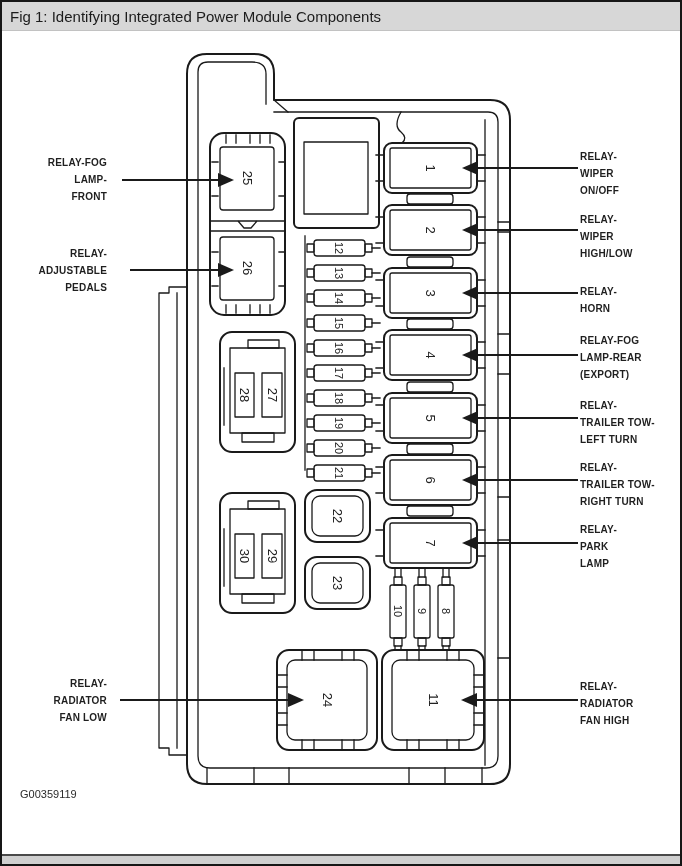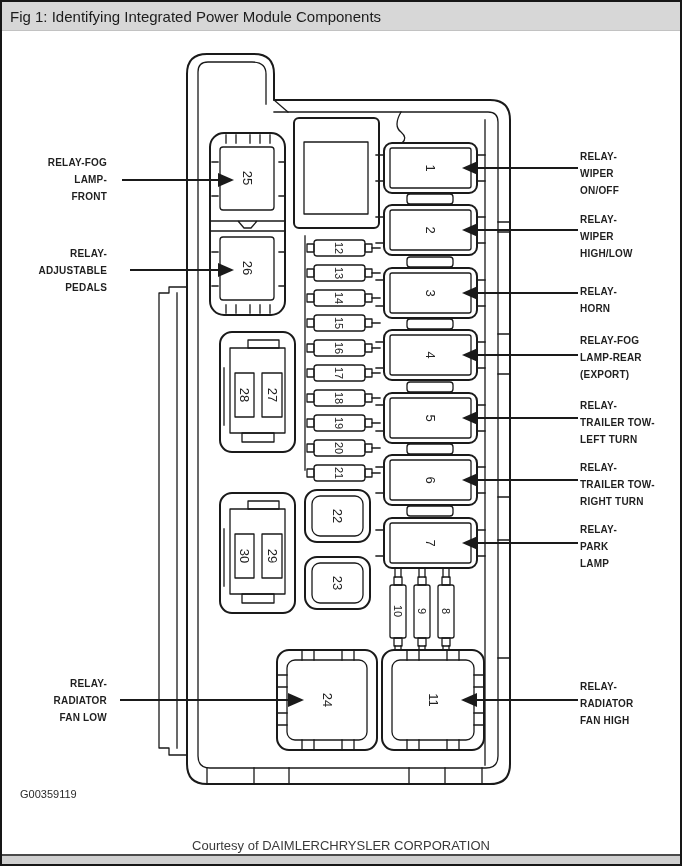--- a/index.html
+++ b/index.html
@@ -326,15 +326,14 @@
 TRAILER TOW-
 RIGHT TURN</div>
   <div class="lbl lbl-right" style="top:519px">RELAY-
 PARK
 LAMP</div>
   <div class="lbl lbl-right" style="top:676px">RELAY-
 RADIATOR
 FAN HIGH</div>
 
   <div class="gcode">G00359119</div>
-  <div class="credit">Courtesy of DAIMLERCHRYSLER CORPORATION</div>
   <div class="bottombar"></div>
 </div>
 
 </body></html>

